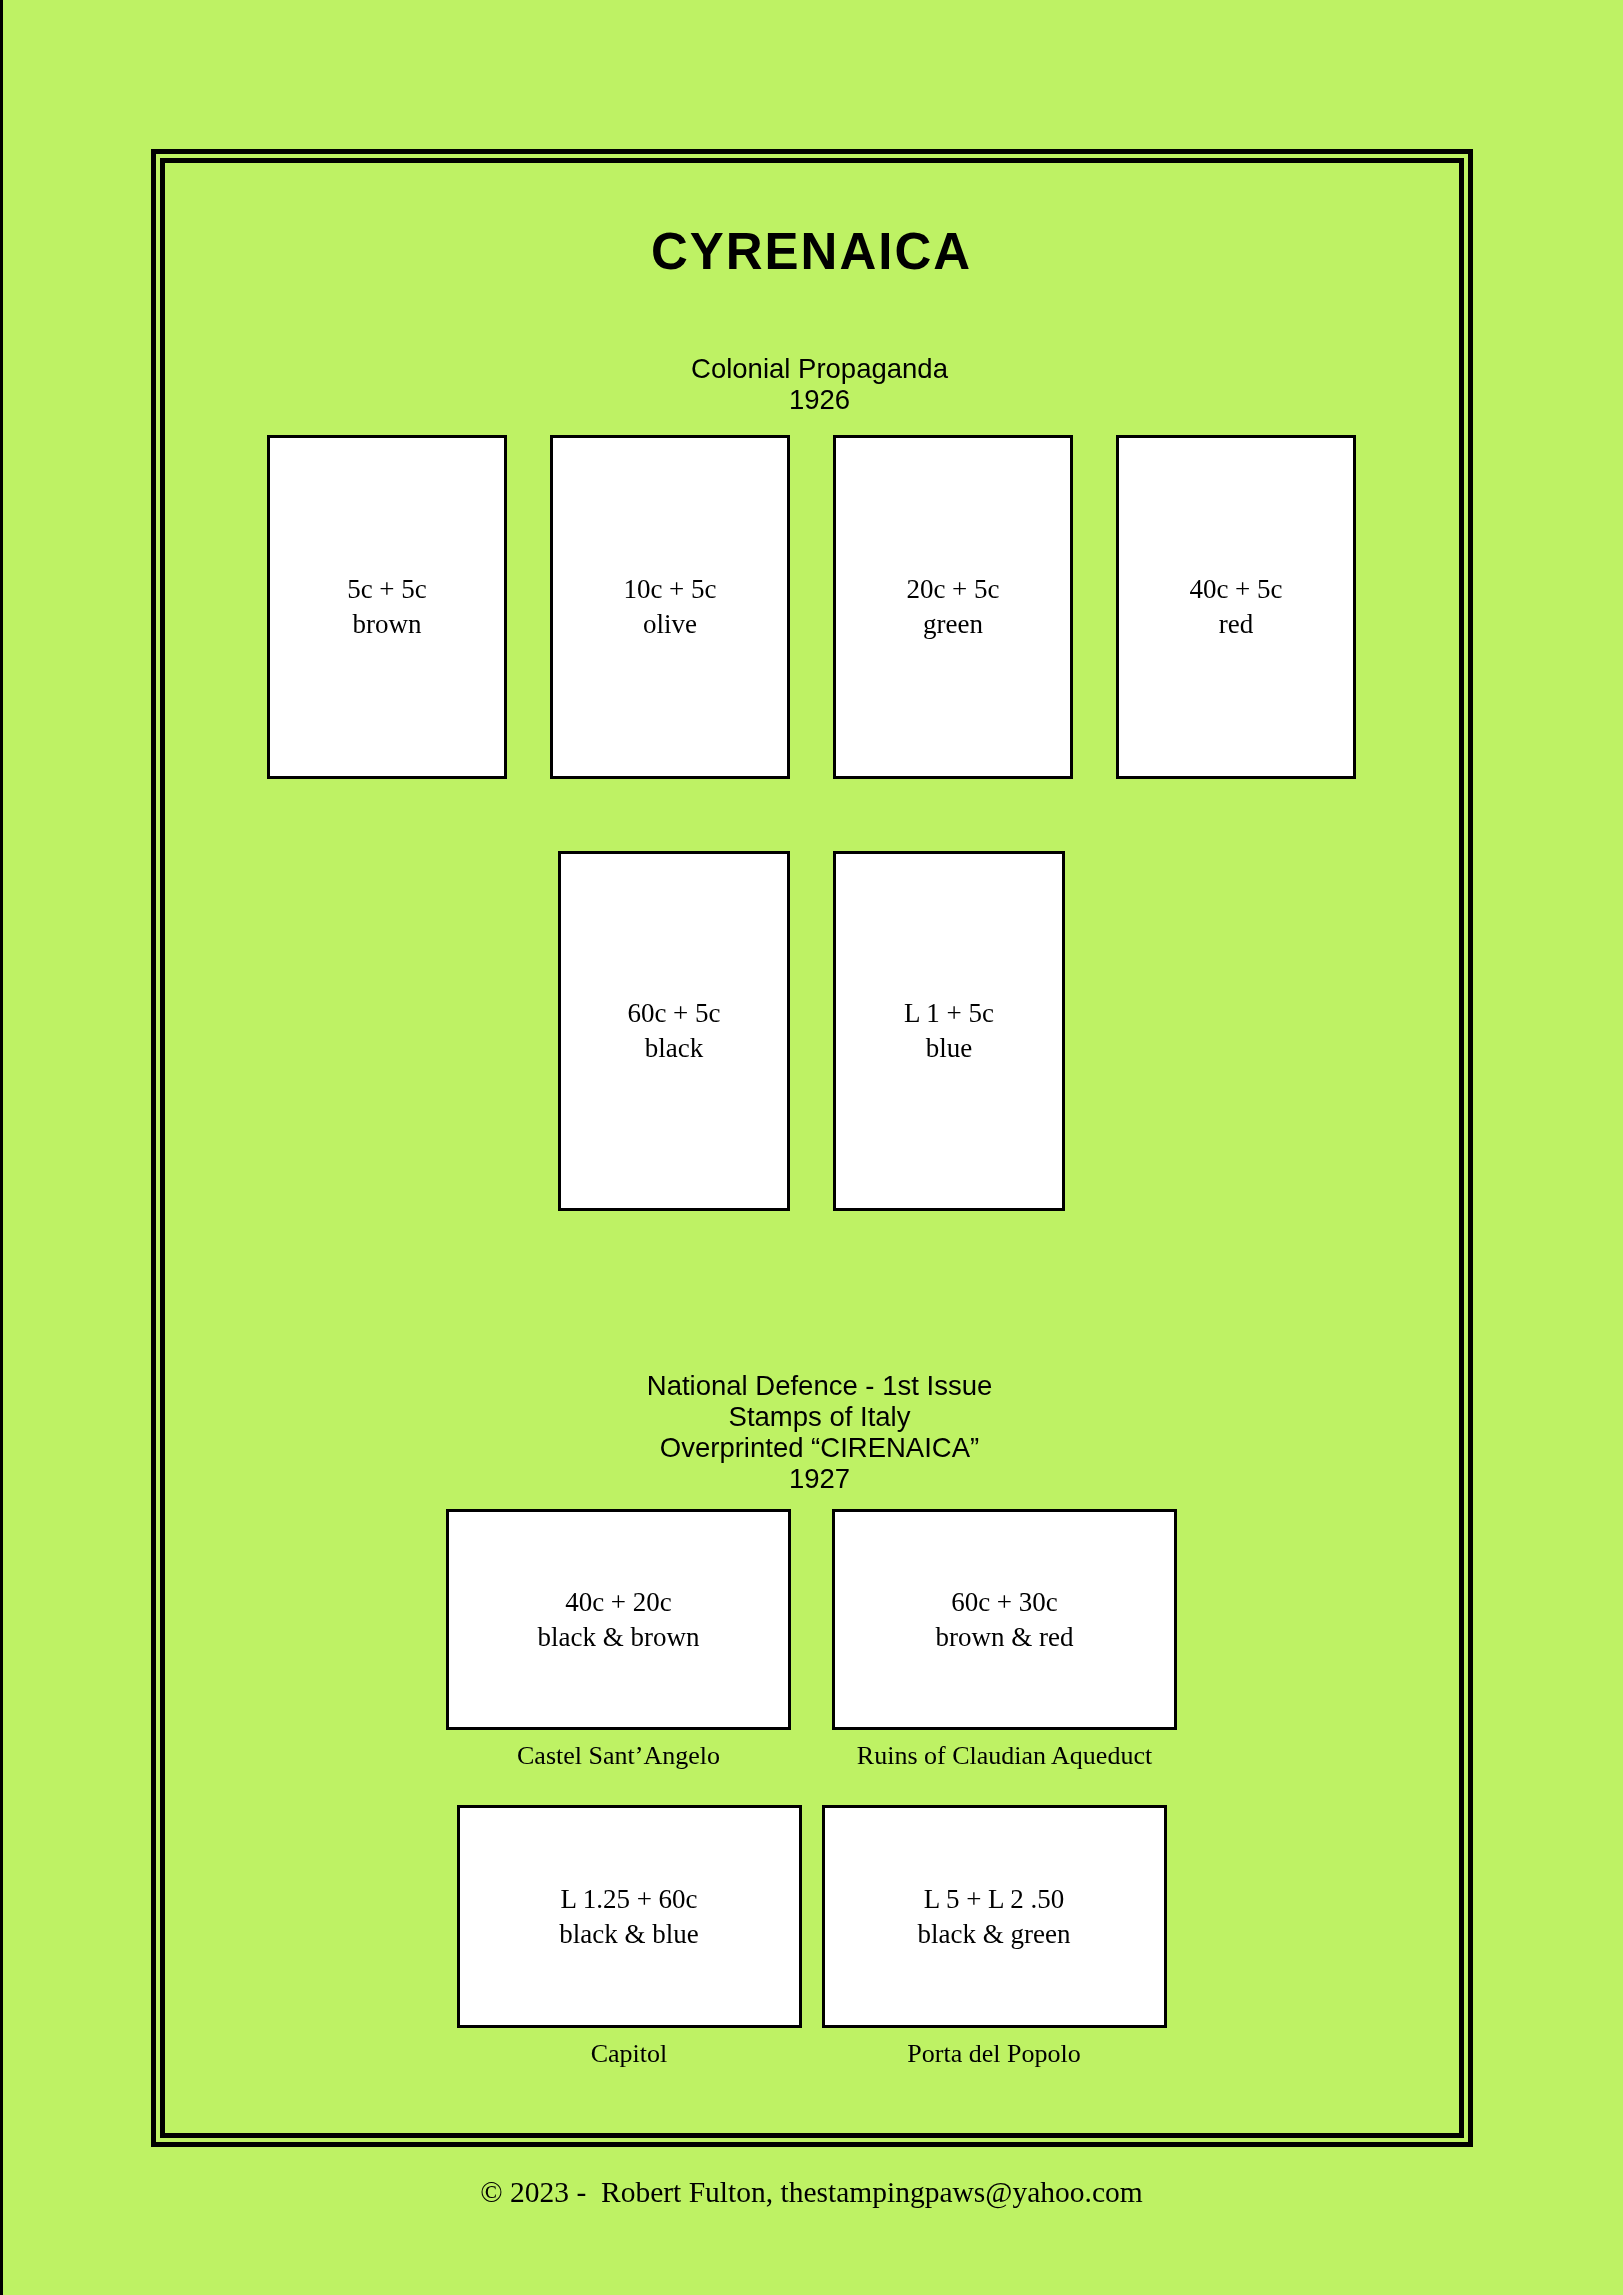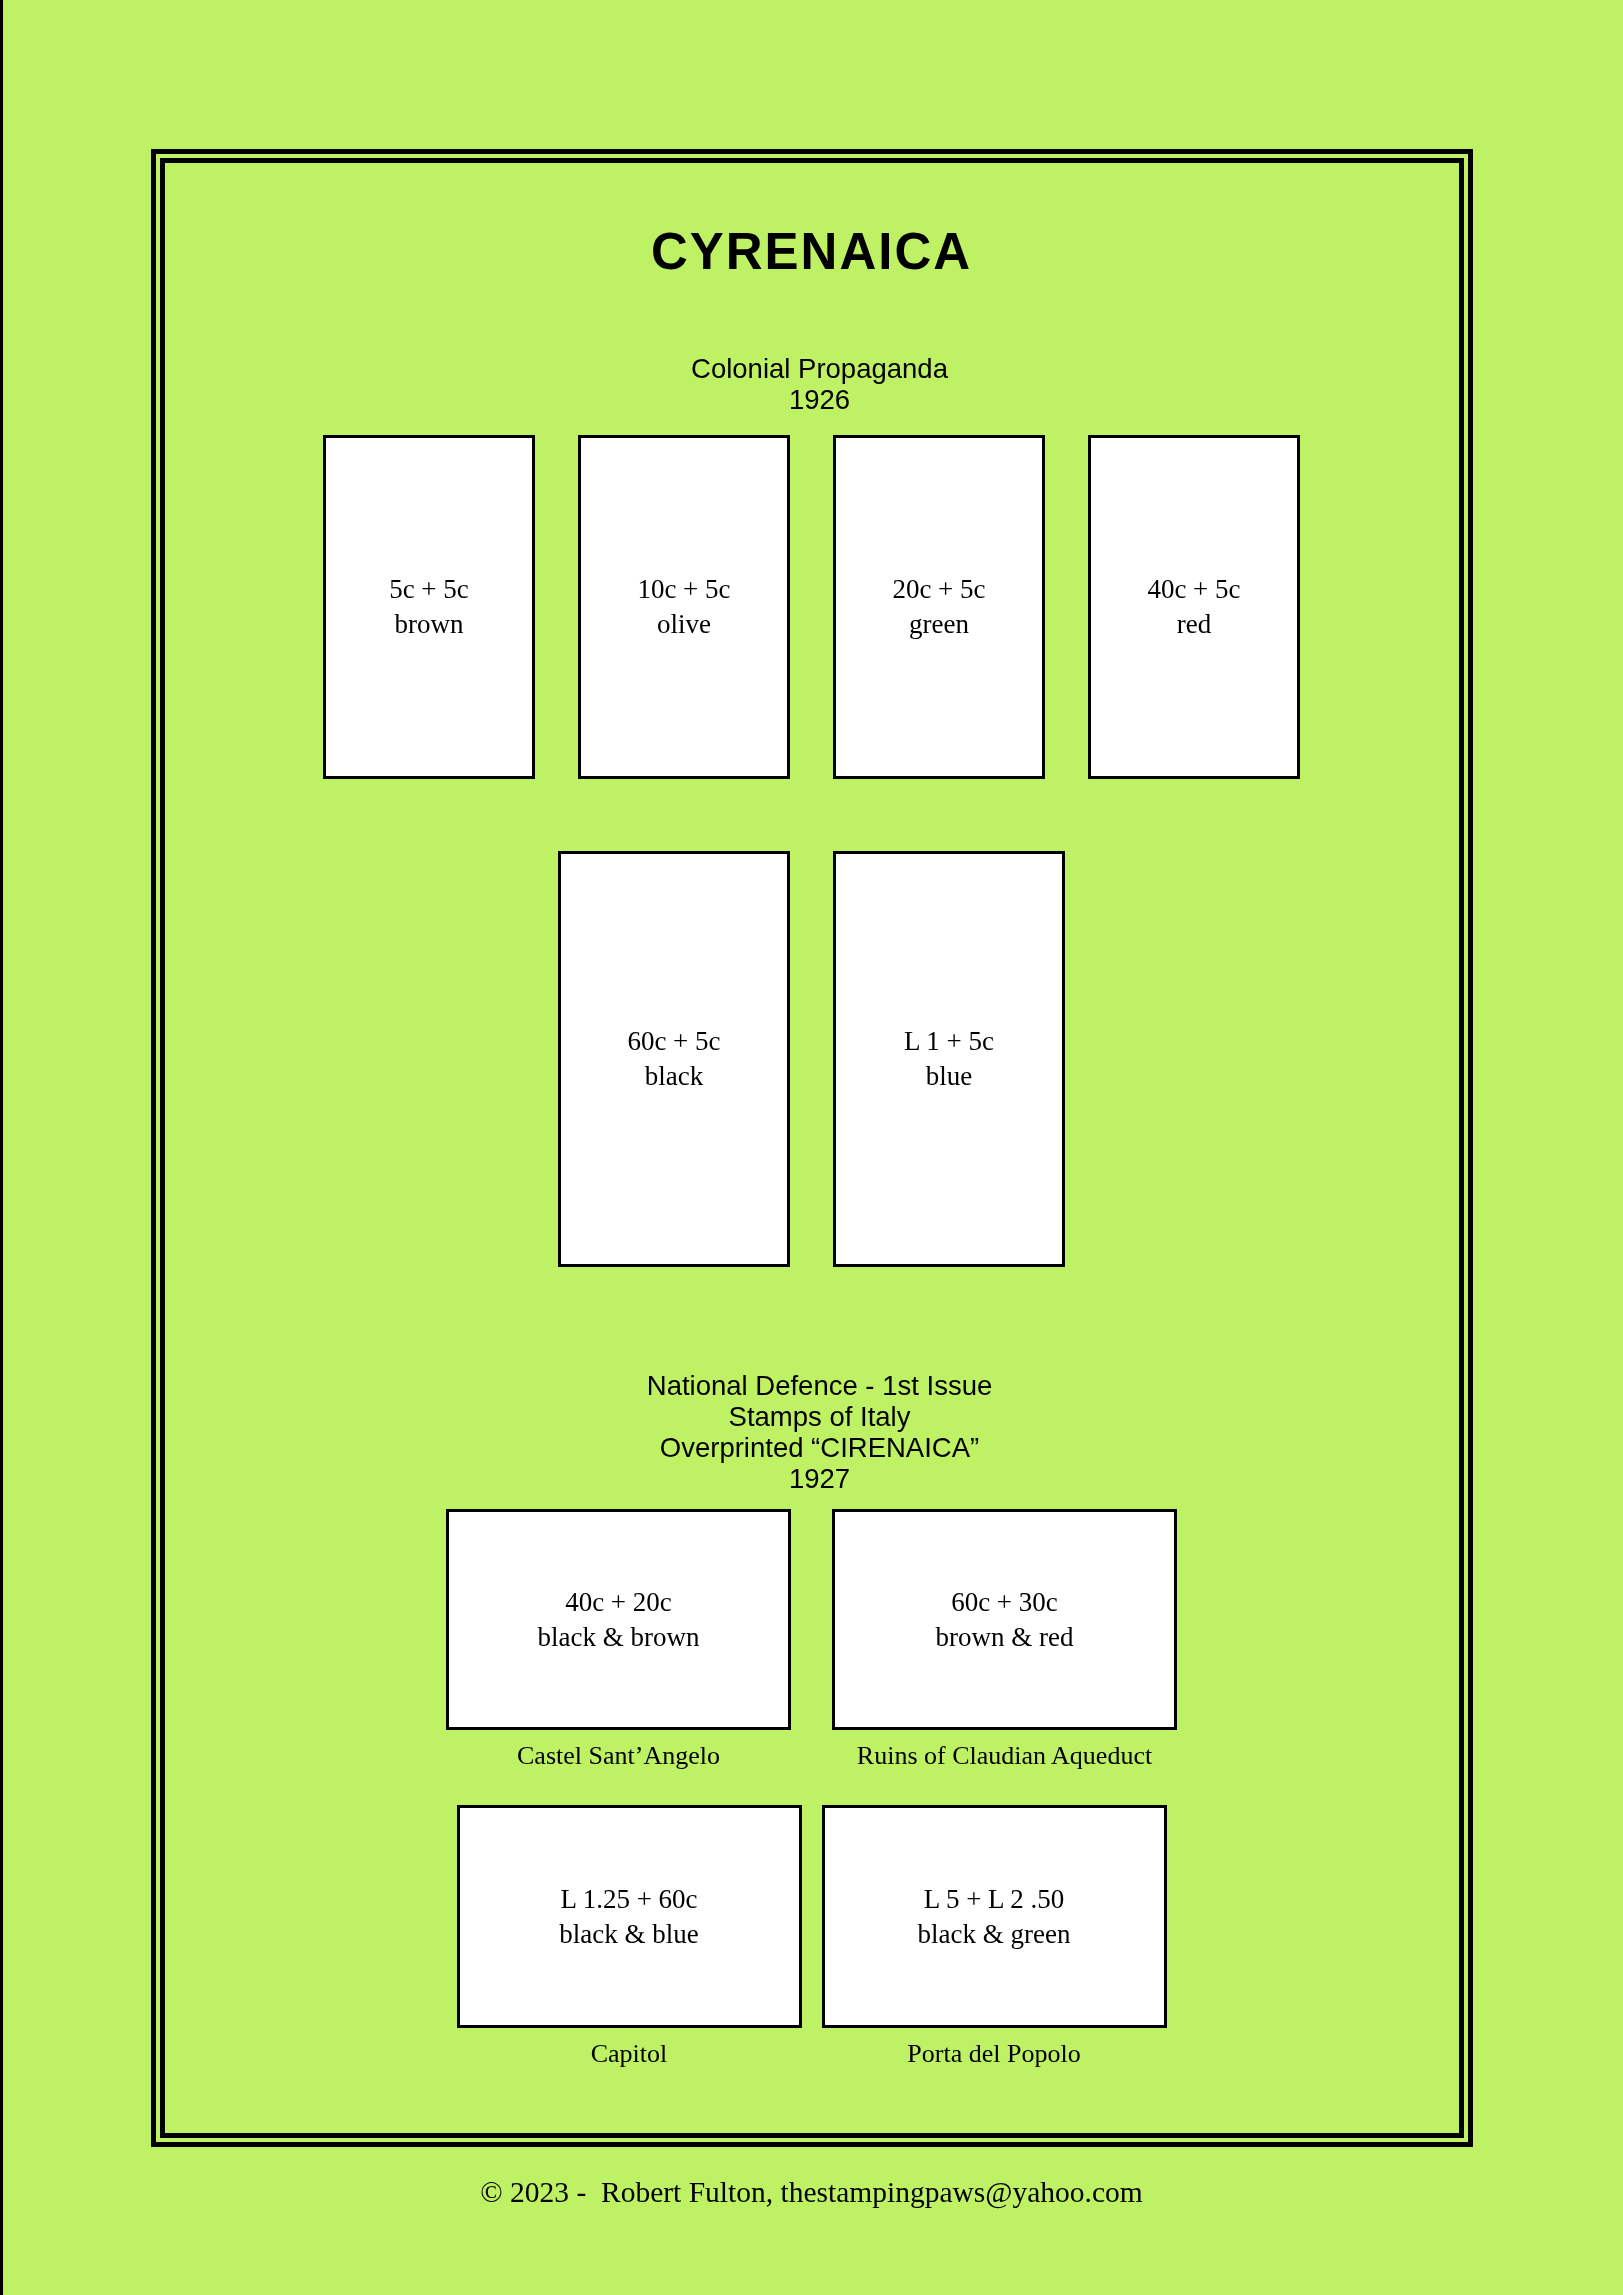--- a/index.html
+++ b/index.html
@@ -65,22 +65,22 @@
   .row-s2a { top: 1509px; gap: 41px; }
   .row-s2b { top: 1805px; gap: 20px; }
   .stamp-box {
     border: 3.3px solid #000000;
     box-sizing: border-box;
     background: #ffffff;
     display: flex;
     align-items: center;
     justify-content: center;
   }
-  .portrait  { width: 212px; height: 344px; }
-  .portrait2 { width: 232px; height: 416px; }
+  .portrait  { width: 240px; height: 344px; }
+  .portrait2 { width: 232px; height: 360px; }
   .landscape { width: 345px; height: 221px; }
   .landscape2{ width: 345px; height: 223px; }
   .stamp-text {
     text-align: center;
     font-family: "Liberation Serif", serif;
     font-size: 27px;
     line-height: 35px;
   }
   .stamp-cell {
     display: flex;

